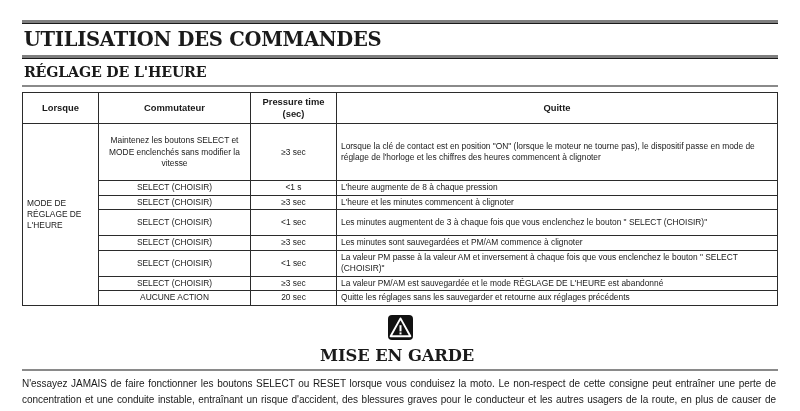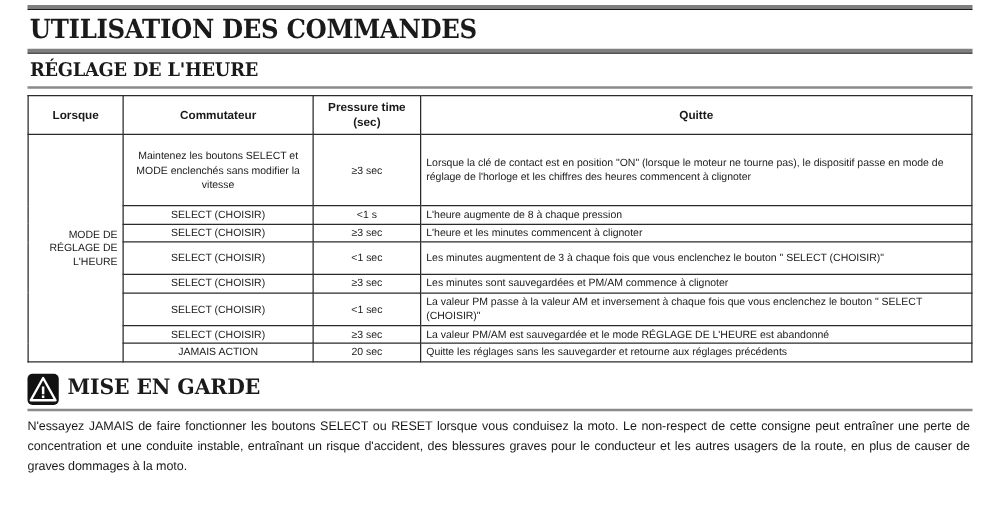--- a/index.html
+++ b/index.html
@@ -12,21 +12,21 @@
     height: 411px;
     font-family: "Liberation Sans", sans-serif;
     color: #1a1a1a;
     overflow: hidden;
   }
   .page {
     position: relative;
     width: 800px;
     height: 411px;
     box-sizing: border-box;
-    padding: 0 22px;
+    padding: 16px 22px;
   }
 
   
   .rule-gray-thick {
     height: 3px;
     background: #7f7f7f;
     width: 100%;
   }
   .rule-black-thin {
     height: 1px;
@@ -86,21 +86,21 @@
     text-align: center;
     height: 26px;
     padding: 2px 3px;
   }
   .col-fonction   { width: 76px; }
   .col-commut     { width: 152px; }
   .col-pressure   { width: 86px; }
   .col-action     { width: auto; }
 
   td.c-fonction {
-    text-align: right;
+    text-align: left;
     font-size: 9.2px;
     line-height: 1.45;
   }
   td.c-commut {
     text-align: center;
   }
   td.c-pressure {
     text-align: center;
     white-space: nowrap;
   }
@@ -115,20 +115,21 @@
 
   
   .warn-wrap {
     margin-top: 9px;
   }
   .warn-head {
     display: flex;
     align-items: center;
     gap: 7px;
     padding-left: 0px;
+    flex-direction: column;
   }
   .warn-icon {
     width: 25px;
     height: 25px;
     background: #111111;
     border-radius: 4px;
     position: relative;
     flex: 0 0 auto;
   }
   .warn-icon svg { display: block; }
@@ -225,21 +226,21 @@
         <td class="c-commut">SELECT (CHOISIR)</td>
         <td class="c-pressure">&lt;1 sec</td>
         <td class="c-action">La valeur PM passe à la valeur AM et inversement à chaque fois que vous enclenchez le bouton " SELECT (CHOISIR)"</td>
       </tr>
       <tr class="r-short">
         <td class="c-commut">SELECT (CHOISIR)</td>
         <td class="c-pressure">≥3 sec</td>
         <td class="c-action">La valeur PM/AM est sauvegardée et le mode RÉGLAGE DE L'HEURE est abandonné</td>
       </tr>
       <tr class="r-short">
-        <td class="c-commut">JAMAIS ACTION</td>
+        <td class="c-commut">AUCUNE ACTION</td>
         <td class="c-pressure">20 sec</td>
         <td class="c-action">Quitte les réglages sans les sauvegarder et retourne aux réglages précédents</td>
       </tr>
     </tbody>
   </table>
 
   <div class="warn-wrap">
     <div class="warn-head">
       <div class="warn-icon">
         <svg width="25" height="25" viewBox="0 0 25 25" aria-hidden="true">

